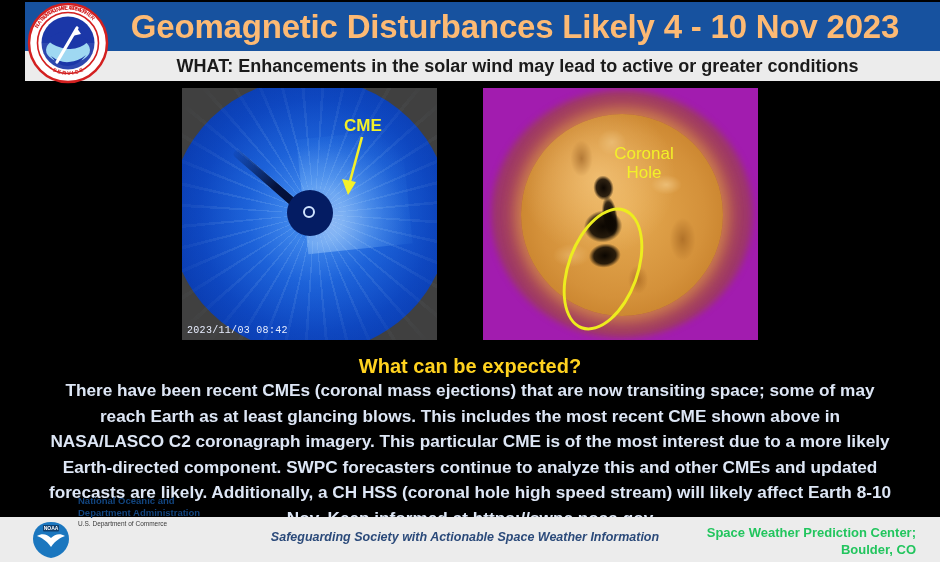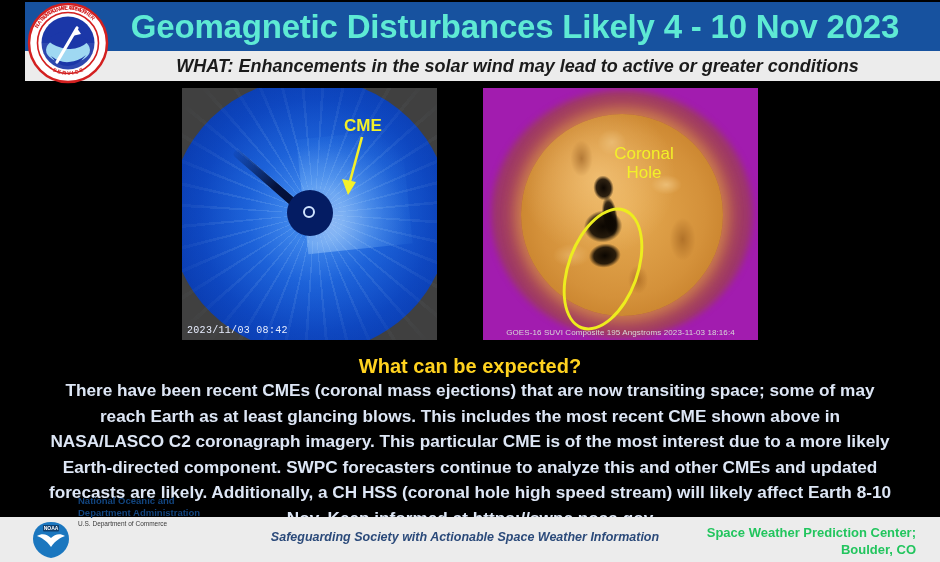--- a/index.html
+++ b/index.html
@@ -26,42 +26,41 @@
     left: 25px; top: 2px;
     width: 915px; height: 49px;
     background: #17529f;
     box-sizing: border-box;
   }
   .header-title {
     position: absolute;
     left: 100px; top: 2px;
     width: 830px; height: 49px;
     display: flex; align-items: center; justify-content: center;
-    color: #5eead4;
+    color: #fdba74;
     font-size: 33px;
     font-weight: bold;
     letter-spacing: -0.2px;
     white-space: nowrap;
   }
   .subhead-bar {
     position: absolute;
     left: 25px; top: 51px;
     width: 915px; height: 30px;
     background: #ececec;
   }
   .subhead-text {
     position: absolute;
     left: 100px; top: 51px;
     width: 835px; height: 30px;
     display: flex; align-items: center; justify-content: center;
     color: #1b1b1b;
     font-size: 18px;
     font-weight: bold;
     white-space: nowrap;
-    font-style: italic;
   }
 
   
   .nws-seal {
     position: absolute;
     left: 25px; top: 0px;
     width: 86px; height: 86px;
   }
 
   
@@ -352,21 +351,20 @@
     <div class="suvi-corona"></div>
     <div class="suvi-disc">
       <div class="suvi-mottle"></div>
       <div class="suvi-hole"></div>
     </div>
     <div class="suvi-ellipse"></div>
     <div class="ch-label">
       <div>Coronal</div>
       <div>Hole</div>
     </div>
-    <div class="suvi-caption">GOES-16 SUVI Composite 195 Angstroms 2023-11-03 18:16:4</div>
   </div>
 
   <div class="expect-title">What can be expected?</div>
   <div class="body-copy">There have been recent CMEs (coronal mass ejections) that are now transiting space; some of may reach Earth as at least glancing blows. This includes the most recent CME shown above in NASA/LASCO C2 coronagraph imagery. This particular CME is of the most interest due to a more likely Earth-directed component. SWPC forecasters continue to analyze this and other CMEs and updated forecasts are likely. Additionally, a CH HSS (coronal hole high speed stream) will likely affect Earth 8-10 Nov. Keep informed at https://swpc.noaa.gov</div>
 
   <div class="footer-bar"></div>
 
   <div class="noaa-logo">
     <svg width="38" height="38" viewBox="0 0 38 38">
       <path d="M19 1 C30 1 37 8 37 18 C37 28 28 36 19 37 C10 36 1 28 1 18 C1 8 8 1 19 1 Z" fill="#1b77bf"></path>

